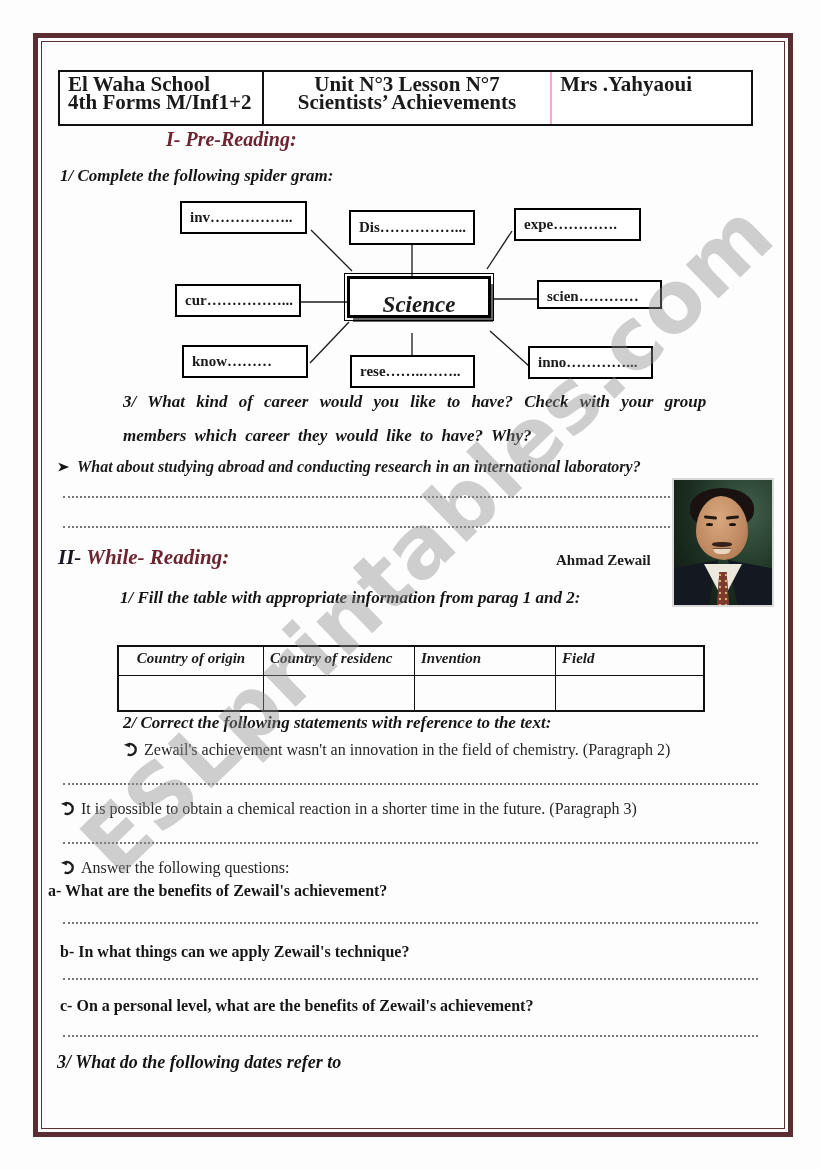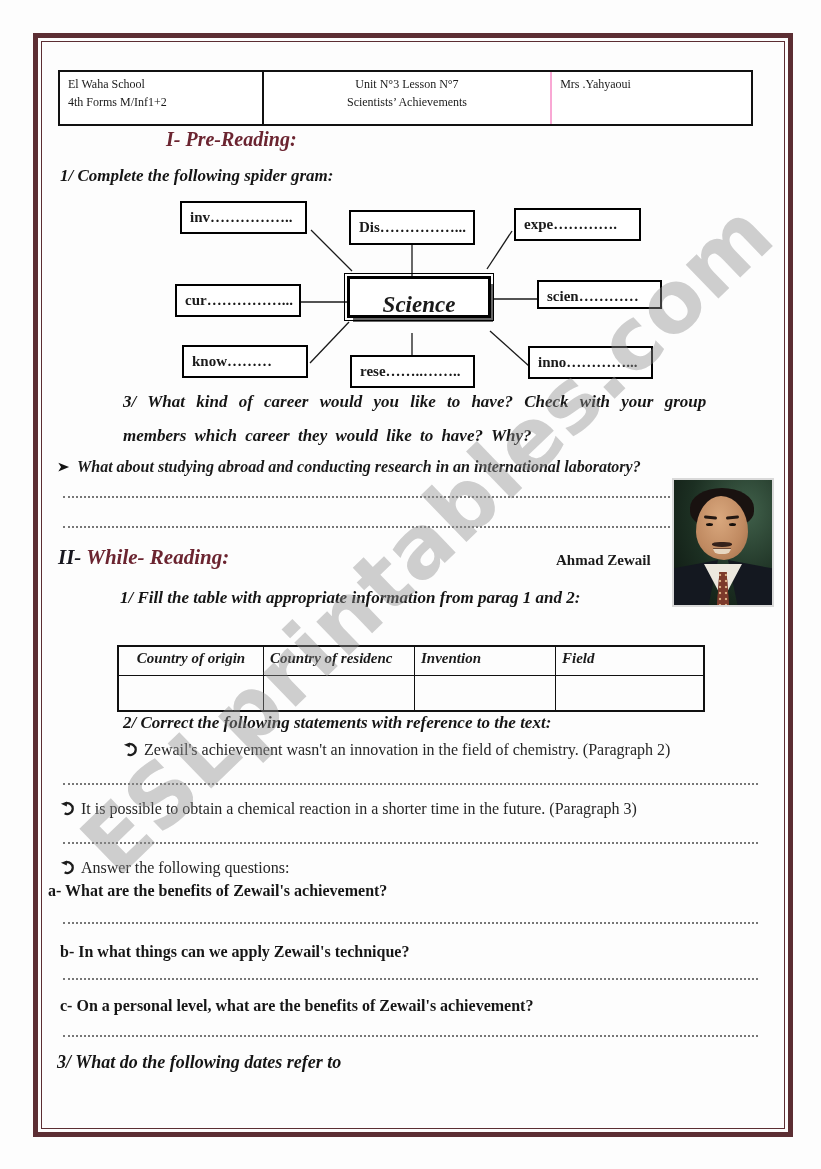--- a/index.html
+++ b/index.html
@@ -6,21 +6,21 @@
   .page{position:relative;width:821px;height:1169px;background:#fdfdfd;overflow:hidden;
         font-family:"Liberation Serif","DejaVu Serif",serif;color:#1a1a1a;}
   .abs{position:absolute;}
 
   
   .frame-outer{left:33px;top:33px;width:760px;height:1104px;border:5px solid #5c2e33;box-sizing:border-box;}
   .frame-inner{left:41px;top:41px;width:744px;height:1088px;border:1px solid #5c2e33;box-sizing:border-box;}
 
   
   .hdr-table{left:58px;top:70px;width:695px;height:56px;display:flex;border:2px solid #111;box-sizing:border-box;background:#fff;}
-  .hdr-cell{box-sizing:border-box;padding:3px 8px;font-weight:normal;font-size:12px;line-height:18px;}
+  .hdr-cell{box-sizing:border-box;padding:3px 8px;font-weight:bold;font-size:21px;line-height:18px;}
   .hdr-c1{width:205px;border-right:2px solid #111;}
   .hdr-c2{width:290px;border-right:2px solid #f9a8d4;text-align:center;}
   .hdr-c3{width:200px;}
 
   .h-maroon{color:#6b2430;font-weight:bold;font-style:italic;margin-left:44px;}
   .title1{left:122px;top:128px;font-size:20px;}
   .q-bi{font-weight:bold;font-style:italic;font-size:17px;color:#151515;}
 
   
   .node{border:2px solid #000;background:#fff;box-sizing:border-box;font-weight:bold;font-size:15px;

